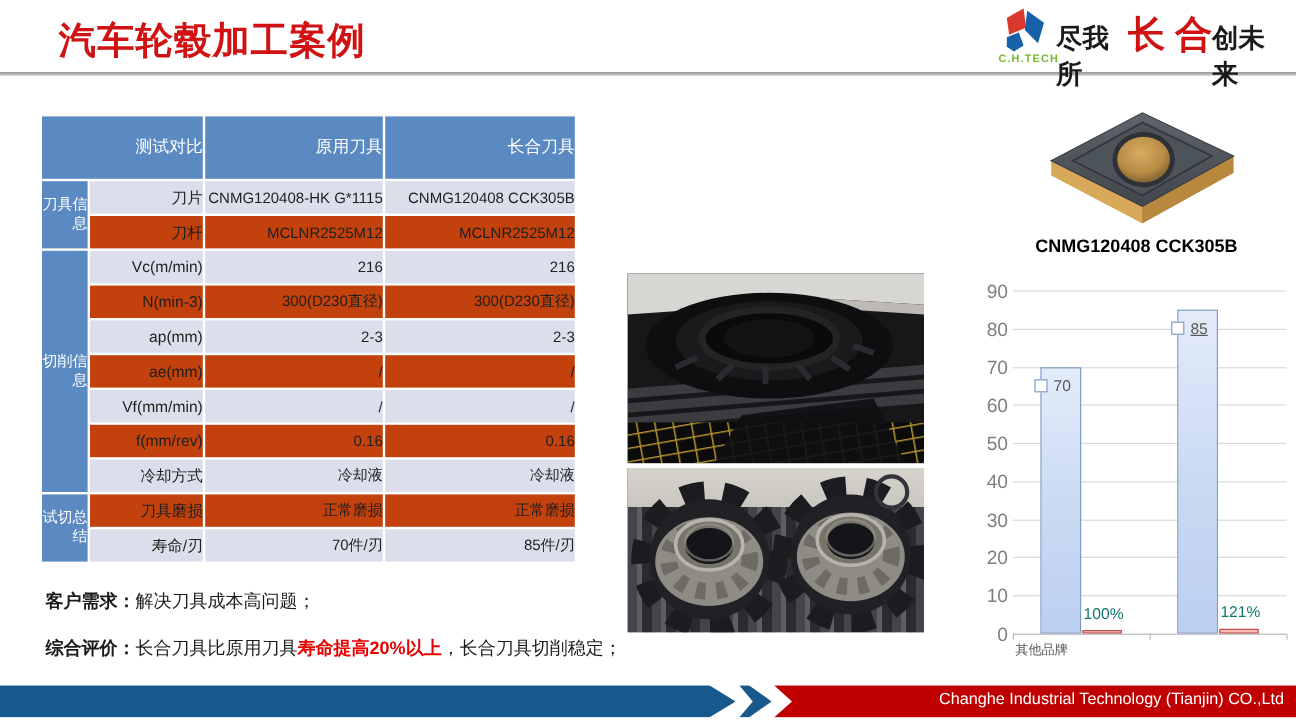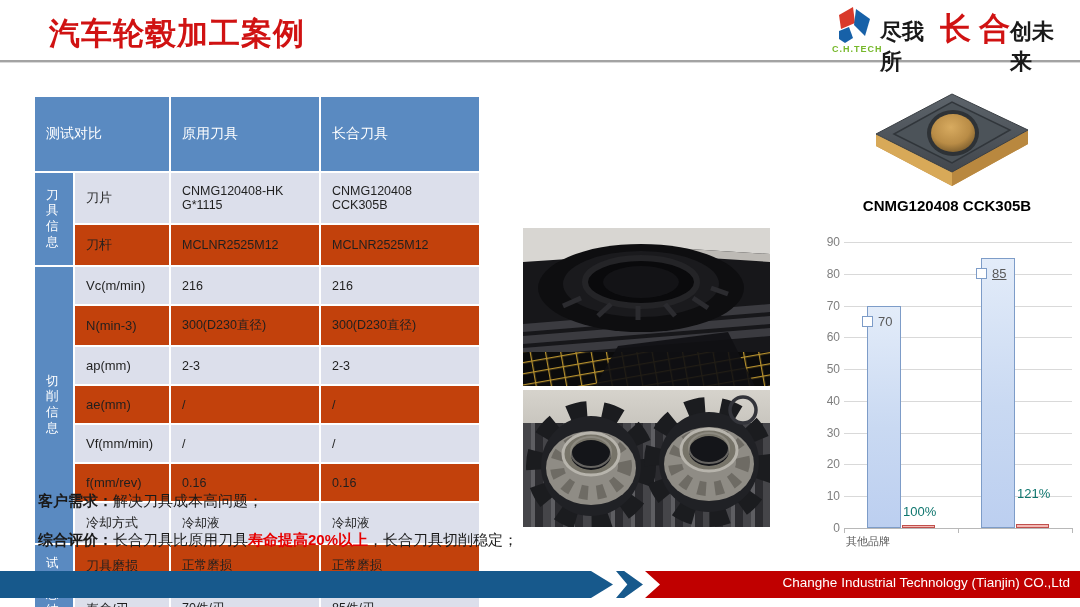--- a/index.html
+++ b/index.html
@@ -13,21 +13,21 @@
   .brand-name{position:absolute;left:832px;top:44px;font-size:9px;font-weight:bold;color:#76b82a;letter-spacing:1px;}
   .slogan{position:absolute;left:880px;top:8px;width:190px;height:46px;display:flex;align-items:baseline;
           font-family:"Liberation Serif","DejaVu Serif",serif;font-weight:bold;}
   .slogan .dark{font-size:22px;color:#1a1a1a;}
   .slogan .red{font-size:31px;color:#d01212;}
   .slogan .gap{width:9px;}
 
   
   table.cmp{position:absolute;left:33px;top:95px;border-collapse:separate;border-spacing:2px;background:#ffffff;
             table-layout:fixed;width:448px;}
-  table.cmp th,table.cmp td{padding:11px;text-align:left;vertical-align:middle;overflow:hidden;}
+  table.cmp th,table.cmp td{padding:0;text-align:right;vertical-align:middle;overflow:hidden;}
   table.cmp .hrow th{height:52px;background:#5a8ac1;color:#ffffff;font-size:14px;font-weight:normal;}
   table.cmp tbody tr{height:27px;}
   td.gcell{background:#5a8ac1;color:#ffffff;font-size:12.5px;word-break:break-all;line-height:1.25;padding:0 1px;}
   tr.band-a td.pcell,tr.band-a td.vcell{background:#dcdfeb;}
   tr.band-b td.pcell,tr.band-b td.vcell{background:#c2410c;}
   td.pcell{font-size:13px;color:#1f1f1f;}
   td.vcell{font-size:12.5px;color:#1f1f1f;}
 
   
   .info{position:absolute;left:518px;top:93px;width:300px;}
@@ -43,21 +43,21 @@
   .photo2{top:390px;height:137px;
      background-image:
        linear-gradient(180deg,#d6d3cc 0%,#c9c6bf 24%,rgba(0,0,0,0) 24%),
        repeating-linear-gradient(90deg,#454549 0 8px,#5e5e62 8px 12px,#2b2b2f 12px 20px);}
 
   
   .chart{position:absolute;left:814px;top:232px;width:264px;height:322px;}
   .chart .gline{position:absolute;height:1px;background:#d9d9d9;}
   .chart .axis{position:absolute;height:1px;background:#b8b8b8;}
   .chart .ctick{position:absolute;width:1px;height:5px;background:#b8b8b8;}
-  .chart .ytick{position:absolute;left:0;width:26px;text-align:right;font-size:12px;color:#7f7f7f;}
+  .chart .ytick{position:absolute;left:0;width:26px;text-align:right;font-size:16px;color:#7f7f7f;}
   .chart .bar-blue{position:absolute;width:34px;background:linear-gradient(180deg,#e3ecf9 0%,#c9d9f2 55%,#bccff0 100%);
                    border:1.5px solid #7d9cc8;box-sizing:border-box;}
   .chart .bar-red{position:absolute;width:33px;background:#f4bab6;border:1.5px solid #c0504d;box-sizing:border-box;}
   .chart .blabel{position:absolute;display:flex;align-items:center;font-size:13px;color:#595959;}
   .chart .blabel .sq{width:9px;height:9px;background:#ffffff;border:1.5px solid #7d9cc8;margin-right:5px;}
   .chart .rlabel{position:absolute;font-size:13px;color:#0f766e;}
   .chart .cat{position:absolute;width:110px;text-align:left;font-size:11px;color:#595959;}
 
   
   .note{position:absolute;left:38px;font-size:15px;color:#1a1a1a;}
@@ -275,21 +275,21 @@
       </div>
       <div class="bar-red" style="left: 88px; top: 292.822px; height: 3.17778px;"></div>
       <div class="rlabel" style="left: 89px; top: 271.822px;">100%</div>
       <div class="cat" style="left: 32px; top: 302px;">其他品牌</div>
       <div class="bar-blue" style="left: 167px; top: 25.8889px; height: 270.111px;"></div>
       <div class="blabel" style="left: 162px; top: 33.8889px; text-decoration: underline;">
         <span class="sq"></span>
         <span>85</span>
       </div>
       <div class="bar-red" style="left: 202px; top: 292.187px; height: 3.81333px;"></div>
-      <div class="rlabel" style="left: 203px; top: 254px;">121%</div>
+      <div class="rlabel" style="left: 203px; top: 270px;">121%</div>
       <div class="cat" style="left: 146px; top: 302px; margin-top: 44px;">长合</div>
       <div class="axis" style="left: 30px; top: 296px; width: 228px;"></div>
       <div class="ctick" style="left: 30px; top: 296px;"></div>
       <div class="ctick" style="left: 144px; top: 296px;"></div>
       <div class="ctick" style="left: 258px; top: 296px;"></div>
     </div>
 
   <div class="note note1">
     <span class="lbl">客户需求：</span><span>解决刀具成本高问题；</span>
   </div>

